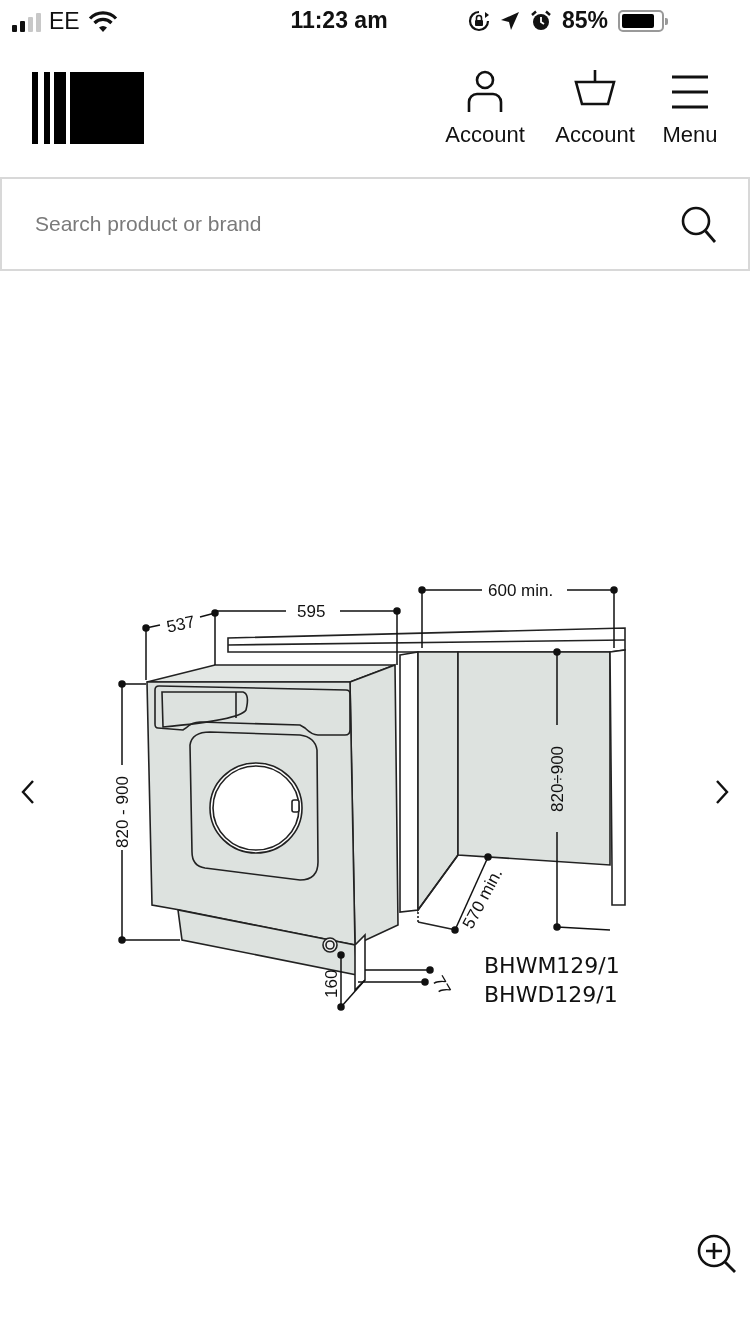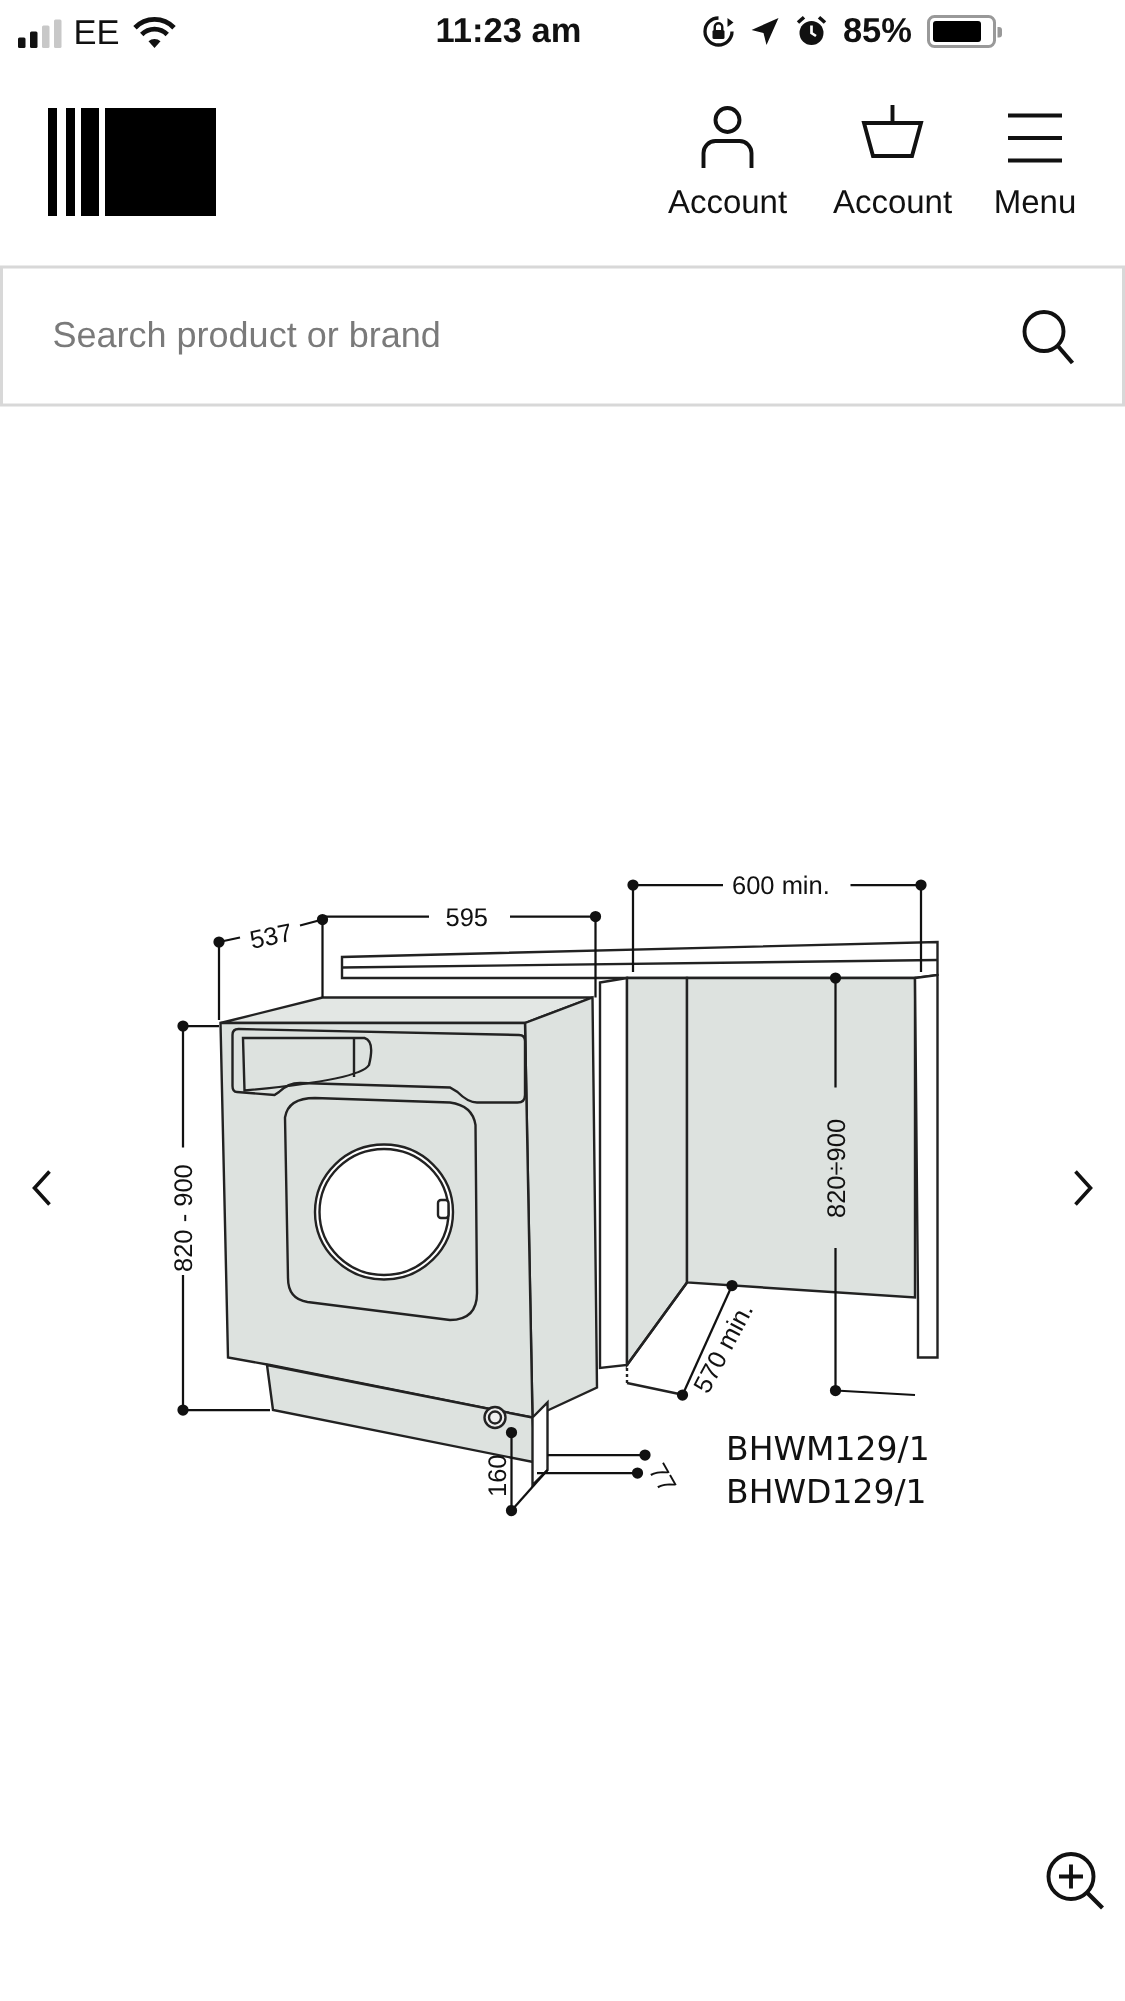--- a/index.html
+++ b/index.html
@@ -27,21 +27,21 @@
     .nav { position: absolute; right: 0; top: 8px; display: flex; }
     .nav-item { display: flex; flex-direction: column; align-items: center; cursor: pointer; }
     .nav-item .ico { height: 48px; display: flex; align-items: center; justify-content: center; }
     .nav-label { font-size: 22px; margin-top: 6px; color: #111; }
     .nav-account { position: absolute; left: -310px; width: 90px; }
     .nav-basket { position: absolute; left: -200px; width: 90px; }
     .nav-menu { position: absolute; left: -100px; width: 80px; }
 
     
     .search { position: absolute; top: 177px; left: 0; width: 750px; height: 94px; border: 2px solid #d8d8d8; display: flex; align-items: center; }
-    .search input { border: none; outline: none; font-size: 24px; font-family: "Liberation Sans", sans-serif; color: #777; padding-left: 33px; width: 640px; background: transparent; font-weight: 300; }
+    .search input { border: none; outline: none; font-size: 21px; font-family: "Liberation Sans", sans-serif; color: #777; padding-left: 33px; width: 640px; background: transparent; font-weight: 300; }
     .search input::placeholder { color: #7a7a7a; }
     .search-btn { position: absolute; right: 30px; top: 26px; cursor: pointer; }
 
     
     .gallery { position: absolute; top: 272px; left: 0; width: 750px; height: 1062px; }
     .arrow { position: absolute; top: 500px; width: 40px; height: 40px; display: flex; align-items: center; justify-content: center; cursor: pointer; }
     .arrow-left { left: 8px; }
     .arrow-right { right: 8px; }
     .diagram { position: absolute; left: 100px; top: 300px; }
     .zoom-btn { position: absolute; left: 695px; top: 960px; cursor: pointer; }

